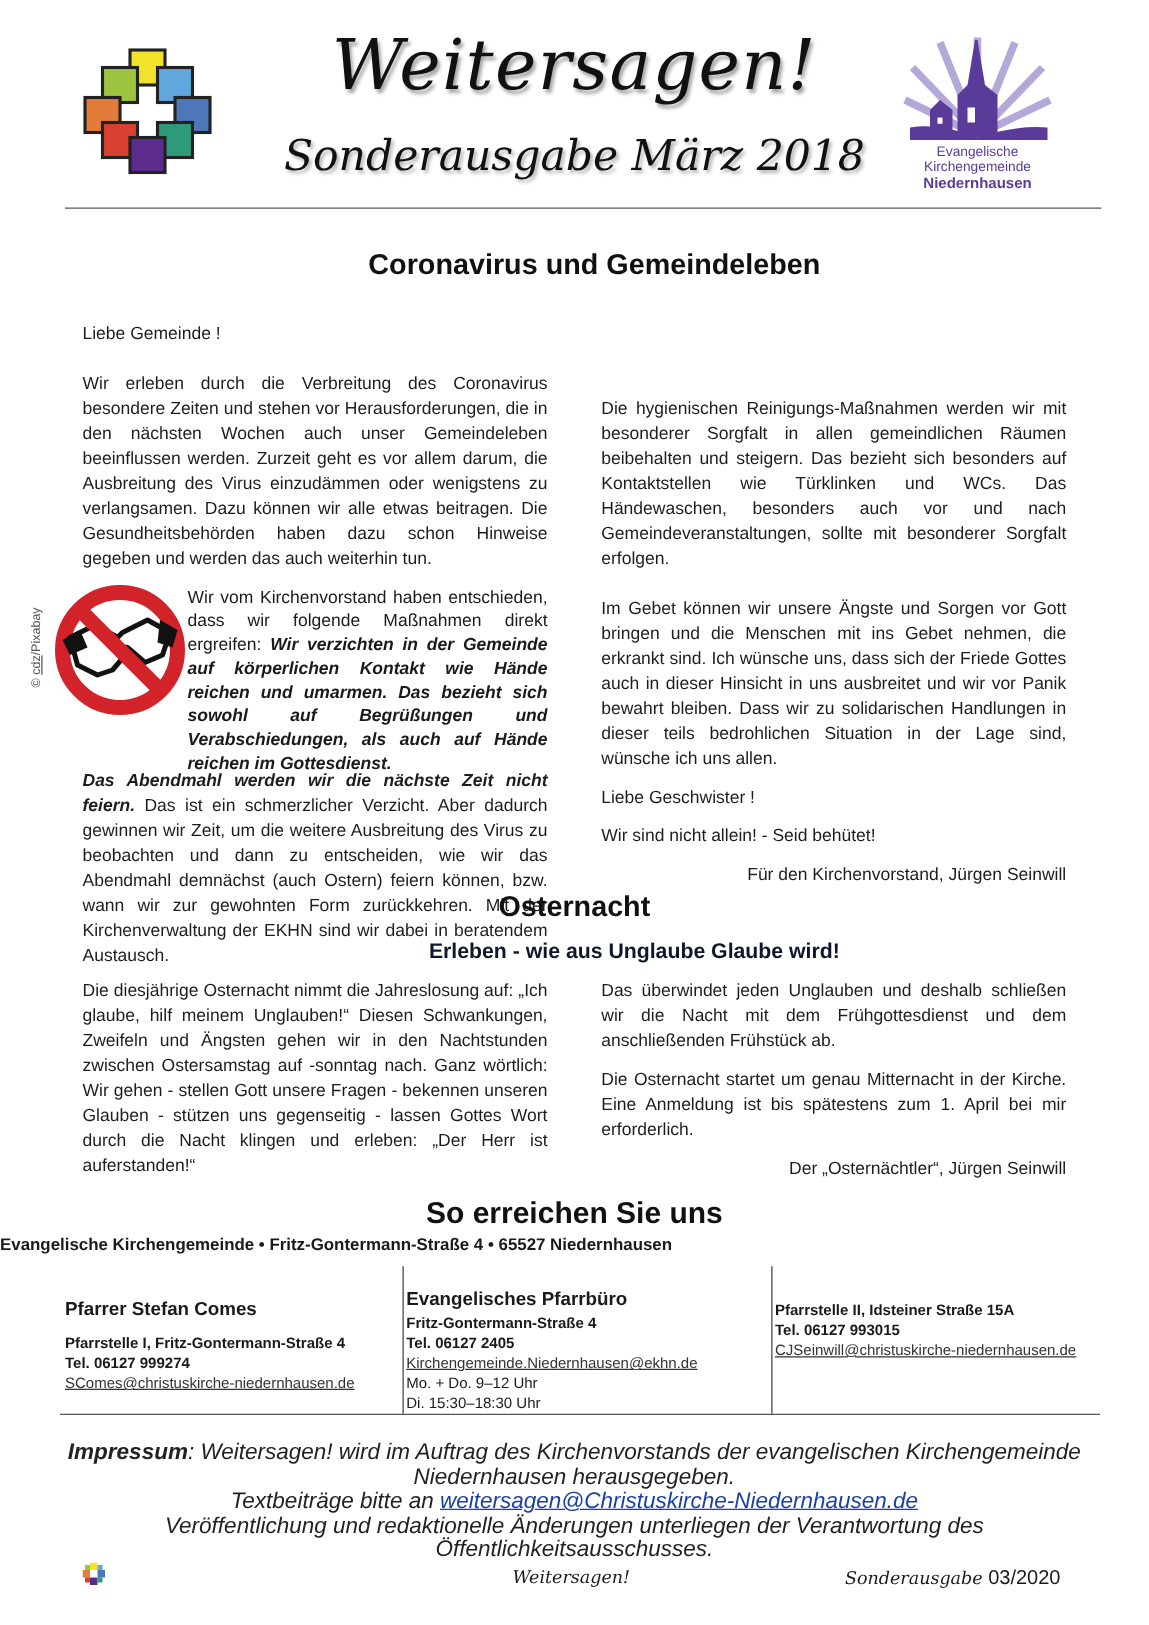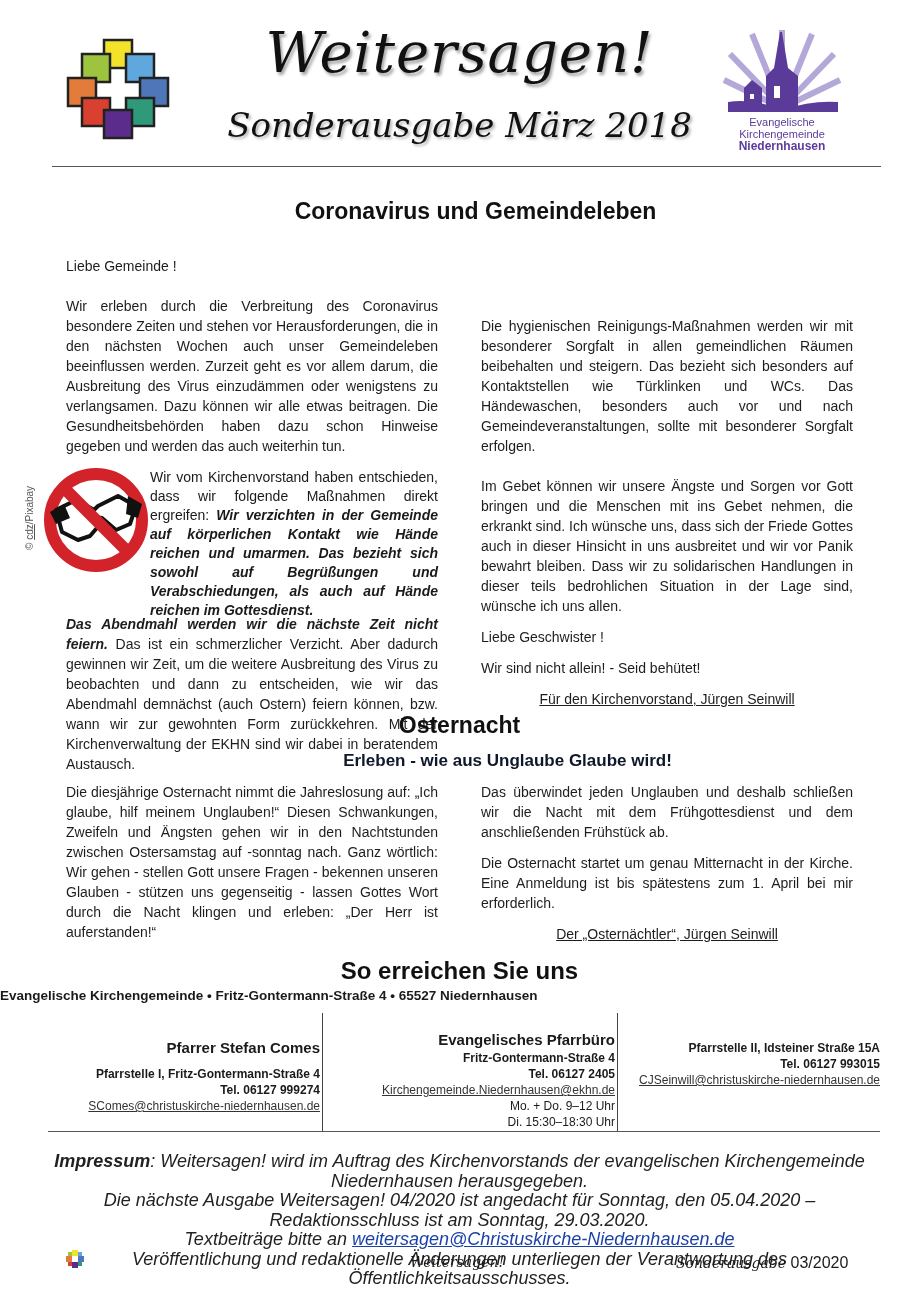--- a/index.html
+++ b/index.html
@@ -22,33 +22,33 @@
   .header-rule { left: 52px; top: 166px; width: 829px; height: 1px; background: #555; }
 
   
   .h1 { left: 0; width: 919px; text-align: center; font-weight: bold; font-size: 23px; color: #111; }
   .h2 { left: 0; width: 919px; text-align: center; font-weight: bold; font-size: 17px; color: #0f172a; padding-left: 48px; }
 
   
   .col { font-size: 14px; line-height: 20px; text-align: justify; color: #1d1d1d; }
   .col p { margin: 0 0 11px 0; }
   .col .gap { margin-bottom: 20px; }
-  .right { text-align: center; text-decoration: underline; }
+  .right { text-align: right; }
   .bi { font-weight: bold; font-style: italic; }
 
   .no-hands { left: 42px; top: 466px; width: 108px; height: 108px; }
   .credit { left: 24px; top: 550px; font-size: 10px; color: #555;
     transform: rotate(-90deg); transform-origin: left top; white-space: nowrap; }
   .credit u { text-decoration: underline; }
 
   .float-block { left: 150px; top: 468px; width: 288px; font-size: 14px; line-height: 19px; text-align: justify; }
 
   
   .contact-sub { left: 0; width: 919px; text-align: left; font-weight: bold; font-size: 13.5px; }
-  .contact-cell { text-align: right; font-size: 12px; line-height: 16px; }
+  .contact-cell { text-align: left; font-size: 12px; line-height: 16px; }
   .contact-cell .name { font-weight: bold; font-size: 15px; margin-bottom: 10px; }
   .contact-cell .bold { font-weight: bold; }
   .contact-cell .link { text-decoration: underline; color: #333; }
   .vrule { width: 1px; background: #444; }
   .hrule { height: 1px; background: #555; }
 
   .impressum { left: 40px; width: 839px; top: 1152px; text-align: center;
     font-style: italic; font-size: 18px; line-height: 19.5px; color: #222; }
   .impressum .link { color: #1a3fa8; text-decoration: underline; }
 
@@ -172,21 +172,20 @@
 </div>
 
 <div class="abs contact-cell" style="left:620px; top:1040px; width:260px;">
   <div class="bold">Pfarrstelle II, Idsteiner Straße 15A</div>
   <div class="bold">Tel. 06127 993015</div>
   <div class="link">CJSeinwill@christuskirche-niedernhausen.de</div>
 </div>
 
 <div class="abs impressum">
   <div><b>Impressum</b><span>: Weitersagen! wird im Auftrag des Kirchenvorstands der evangelischen Kirchengemeinde Niedernhausen herausgegeben.</span></div>
-  <div>Die nächste Ausgabe Weitersagen! 04/2020 ist angedacht für Sonntag, den 05.04.2020  –  Redaktionsschluss ist am Sonntag, 29.03.2020.</div>
   <div><span>Textbeiträge bitte an </span><span class="link">weitersagen@Christuskirche-Niedernhausen.de</span></div>
   <div>Veröffentlichung und redaktionelle Änderungen unterliegen der Verantwortung des Öffentlichkeitsausschusses.</div>
 </div>
 
 <svg class="abs footer-logo" viewBox="0 0 18 18">
   <rect x="6" y="0" width="6" height="6" fill="#f2e22a"></rect>
   <rect x="0" y="6" width="6" height="6" fill="#e37b3a"></rect>
   <rect x="12" y="6" width="6" height="6" fill="#4f76b8"></rect>
   <rect x="6" y="12" width="6" height="6" fill="#5b2c8c"></rect>
   <rect x="2" y="2" width="4" height="4" fill="#9cc43f"></rect>

